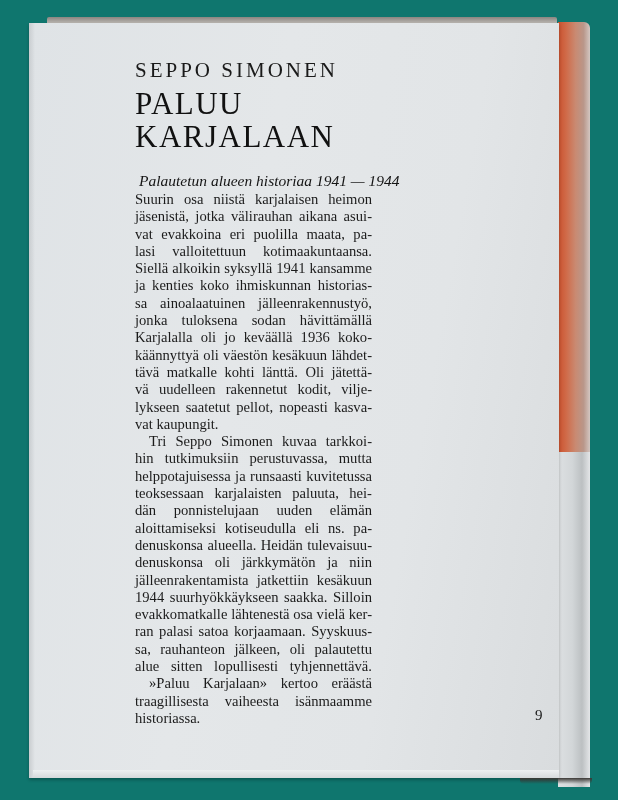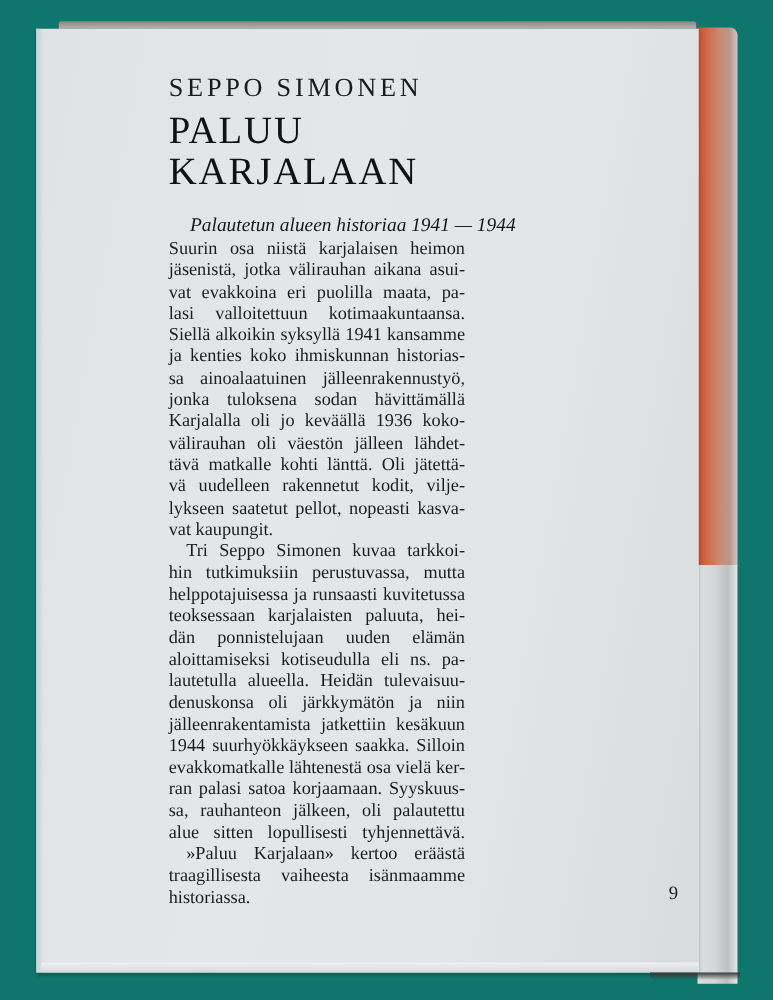--- a/index.html
+++ b/index.html
@@ -103,21 +103,21 @@
       line-height: 33px;
       margin: 4px 0 0 0;
       color: #111;
       font-weight: normal;
     }
     .subtitle {
       font-family: "Liberation Serif", serif;
       font-style: italic;
       font-size: 15.5px;
       line-height: 20px;
-      margin: 18px 0 0 17px;
+      margin: 18px 0 0 4px;
       color: #151515;
       white-space: nowrap;
     }
     .body-text {
       font-family: "Liberation Serif", serif;
       font-size: 14.6px;
       line-height: 17.3px;
       color: #1b1b1b;
     }
     .body-text .line {
@@ -166,34 +166,34 @@
       <div>
         <span class="line">Suurin osa niistä karjalaisen heimon</span>
         <span class="line">jäsenistä, jotka välirauhan aikana asui-</span>
         <span class="line">vat evakkoina eri puolilla maata, pa-</span>
         <span class="line">lasi valloitettuun kotimaakuntaansa.</span>
         <span class="line">Siellä alkoikin syksyllä 1941 kansamme</span>
         <span class="line">ja kenties koko ihmiskunnan historias-</span>
         <span class="line">sa ainoalaatuinen jälleenrakennustyö,</span>
         <span class="line">jonka tuloksena sodan hävittämällä</span>
         <span class="line">Karjalalla oli jo keväällä 1936 koko-</span>
-        <span class="line">välirauhan oli väestön jälleen lähdet-</span>
+        <span class="line">käännyttyä oli väestön kesäkuun lähdet-</span>
         <span class="line">tävä matkalle kohti länttä. Oli jätettä-</span>
         <span class="line">vä uudelleen rakennetut kodit, vilje-</span>
         <span class="line">lykseen saatetut pellot, nopeasti kasva-</span>
         <span class="line last">vat kaupungit.</span>
       </div>
       <div>
         <span class="line indent">Tri Seppo Simonen kuvaa tarkkoi-</span>
         <span class="line">hin tutkimuksiin perustuvassa, mutta</span>
         <span class="line">helppotajuisessa ja runsaasti kuvitetussa</span>
         <span class="line">teoksessaan karjalaisten paluuta, hei-</span>
         <span class="line">dän ponnistelujaan uuden elämän</span>
         <span class="line">aloittamiseksi kotiseudulla eli ns. pa-</span>
-        <span class="line">lautetulla alueella. Heidän tulevaisuu-</span>
+        <span class="line">denuskonsa alueella. Heidän tulevaisuu-</span>
         <span class="line">denuskonsa oli järkkymätön ja niin</span>
         <span class="line">jälleenrakentamista jatkettiin kesäkuun</span>
         <span class="line">1944 suurhyökkäykseen saakka. Silloin</span>
         <span class="line">evakkomatkalle lähtenestä osa vielä ker-</span>
         <span class="line">ran palasi satoa korjaamaan. Syyskuus-</span>
         <span class="line">sa, rauhanteon jälkeen, oli palautettu</span>
         <span class="line">alue sitten lopullisesti tyhjennettävä.</span>
       </div>
       <div>
         <span class="line indent">»Paluu Karjalaan» kertoo eräästä</span>

